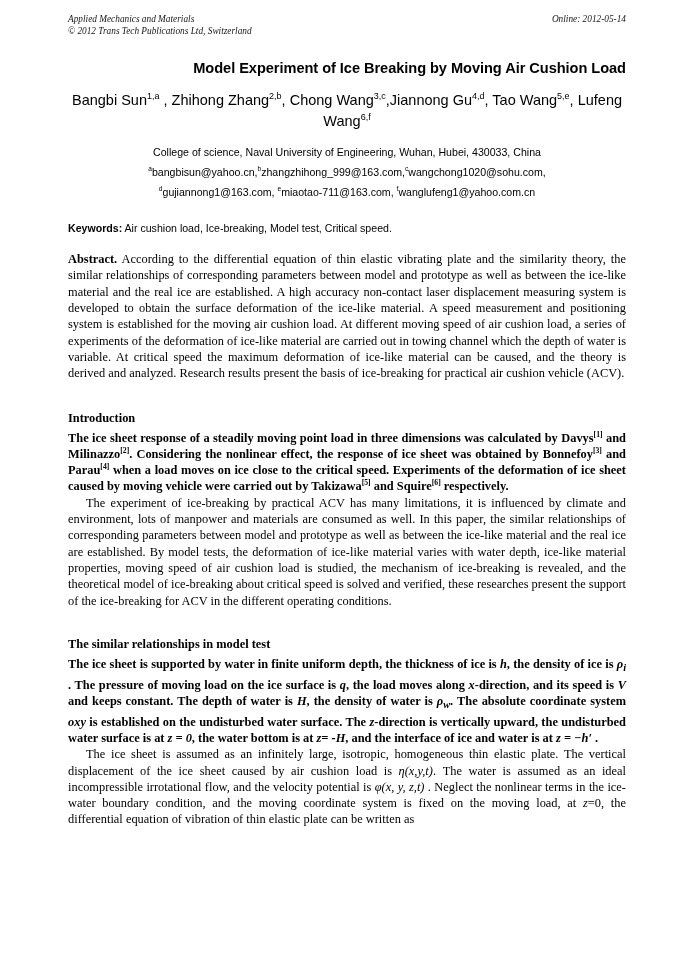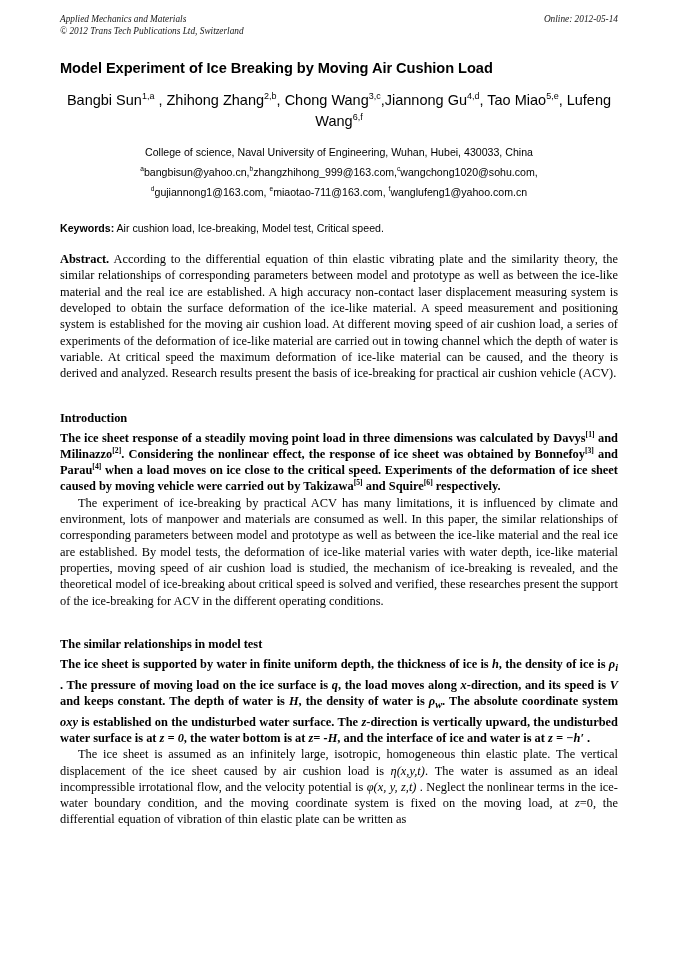--- a/index.html
+++ b/index.html
@@ -11,21 +11,21 @@
     position: relative;
     width: 678px;
     height: 959px;
     background: #ffffff;
     overflow: hidden;
     font-family: "Liberation Serif", "DejaVu Serif", serif;
     color: #000000;
   }
   .content {
     position: absolute;
-    left: 60px;
+    left: 68px;
     top: 14px;
     width: 558px;
   }
 
   
   .journal-header {
     font-family: "Liberation Serif", "DejaVu Serif", serif;
     font-style: italic;
     font-size: 9.3px;
     line-height: 11.6px;
@@ -39,21 +39,21 @@
   .journal-header .line {
     white-space: nowrap;
   }
 
   
   .paper-title {
     font-family: "Liberation Sans", "DejaVu Sans", sans-serif;
     font-weight: bold;
     font-size: 14.6px;
     line-height: 18px;
-    text-align: left;
+    text-align: right;
     margin-top: 22px;
     letter-spacing: -0.05px;
   }
 
   
   .authors {
     font-family: "Liberation Sans", "DejaVu Sans", sans-serif;
     font-size: 14.5px;
     line-height: 21px;
     text-align: center;
@@ -134,21 +134,21 @@
       <div class="row-top">
         <span class="line">Applied Mechanics and Materials</span>
         <span class="line">Online: 2012-05-14</span>
       </div>
       <div class="line">© 2012 Trans Tech Publications Ltd, Switzerland</div>
     </div>
 
     <div class="paper-title">Model Experiment of Ice Breaking by Moving Air Cushion Load</div>
 
     <div class="authors">
-      <span><span>Bangbi Sun</span><sup>1,a</sup><span> , </span></span><span><span>Zhihong Zhang</span><sup>2,b</sup><span>, </span></span><span><span>Chong Wang</span><sup>3,c</sup><span>,</span></span><span><span>Jiannong Gu</span><sup>4,d</sup><span>, </span></span><span><span>Tao Miao</span><sup>5,e</sup><span>, </span></span><span><span>Lufeng Wang</span><sup>6,f</sup></span>
+      <span><span>Bangbi Sun</span><sup>1,a</sup><span> , </span></span><span><span>Zhihong Zhang</span><sup>2,b</sup><span>, </span></span><span><span>Chong Wang</span><sup>3,c</sup><span>,</span></span><span><span>Jiannong Gu</span><sup>4,d</sup><span>, </span></span><span><span>Tao Wang</span><sup>5,e</sup><span>, </span></span><span><span>Lufeng Wang</span><sup>6,f</sup></span>
     </div>
 
     <div class="affiliation">College of science, Naval University of Engineering, Wuhan, Hubei, 430033, China</div>
 
     <div class="emails">
       <span class="eline"><sup>a</sup><span>bangbisun@yahoo.cn,</span><sup>b</sup><span>zhangzhihong_999@163.com,</span><sup>c</sup><span>wangchong1020@sohu.com,</span></span>
       <span class="eline"><sup>d</sup><span>gujiannong1@163.com, </span><sup>e</sup><span>miaotao-711@163.com, </span><sup>f</sup><span>wanglufeng1@yahoo.com.cn</span></span>
     </div>
 
     <div class="keywords"><b>Keywords:</b><span> Air cushion load, Ice-breaking, Model test, Critical speed.</span></div>

